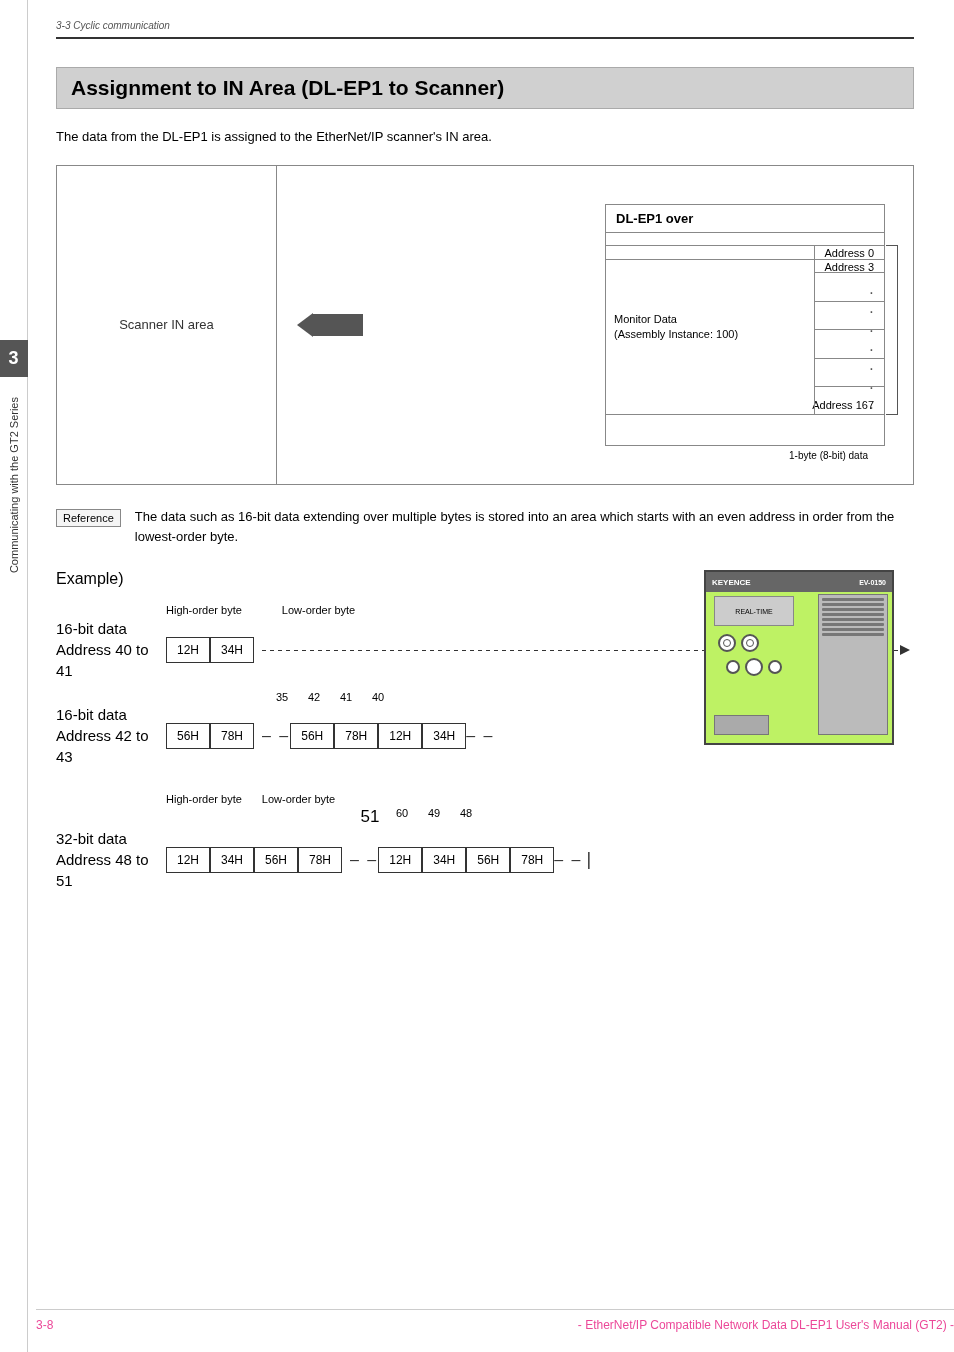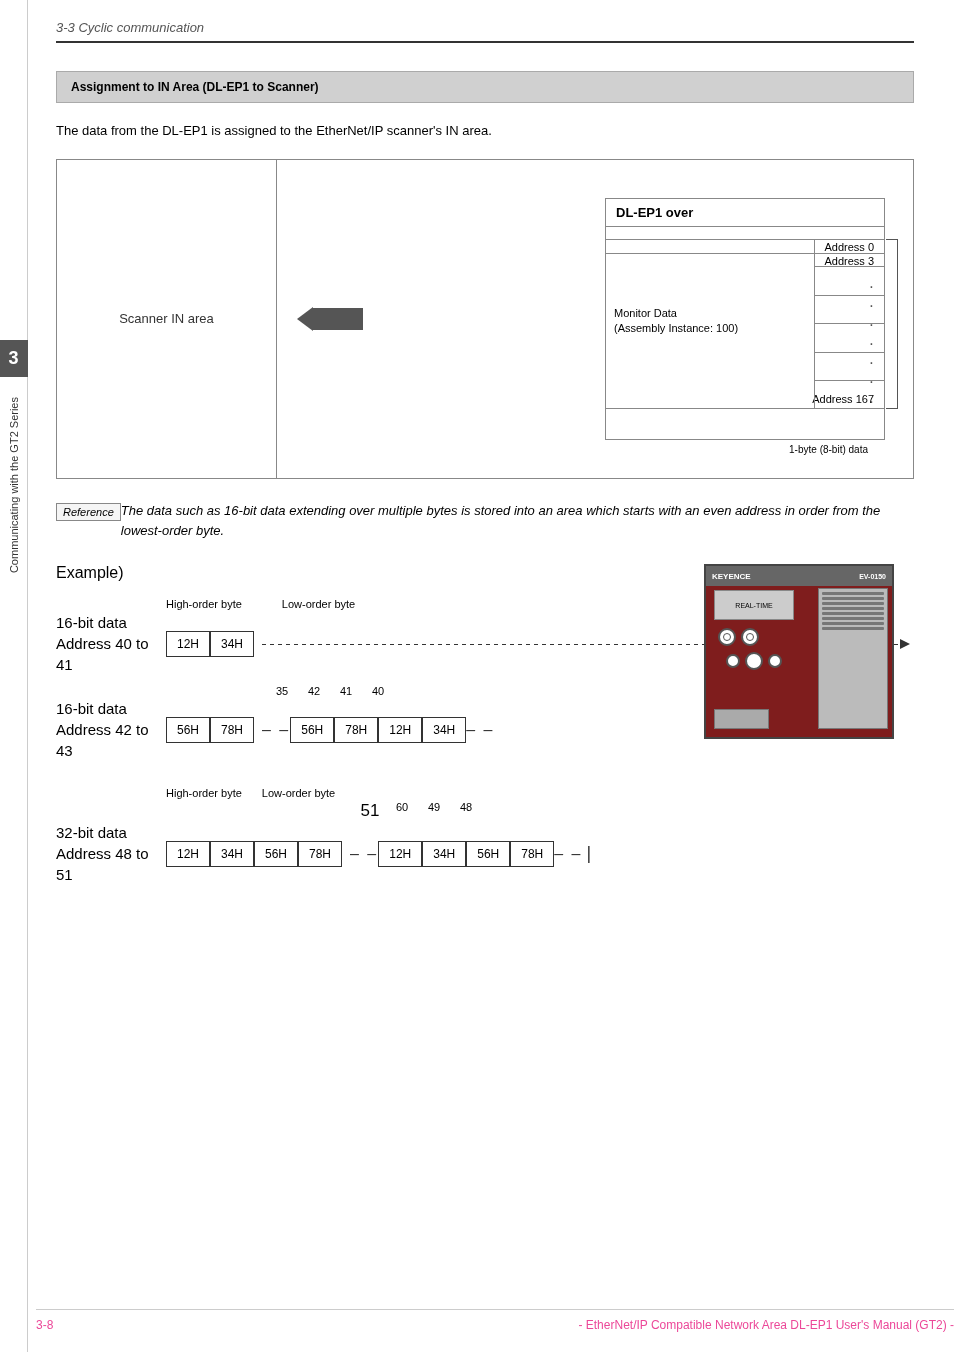--- a/index.html
+++ b/index.html
@@ -46,33 +46,33 @@
     }
 
     
     .main-content {
       margin-left: 36px;
       padding: 20px 40px 40px 20px;
     }
 
     
     .page-header {
-      font-size: 13px;
+      font-size: 10px;
       color: #555;
       font-style: italic;
       margin-bottom: 6px;
       padding-bottom: 6px;
       border-bottom: 2px solid #333;
     }
 
     
     .section-heading {
       background: #d0d0d0;
       padding: 8px 14px;
-      font-size: 12px;
+      font-size: 21px;
       font-weight: bold;
       margin: 28px 0 18px 0;
       border: 1px solid #aaa;
     }
 
     .intro-text {
       font-size: 13px;
       margin-bottom: 18px;
       line-height: 1.5;
     }
@@ -153,21 +153,21 @@
       top: 38%;
       font-size: 11px;
       line-height: 1.4;
     }
 
     
     .reference-section {
       display: flex;
       align-items: flex-start;
       margin-bottom: 22px;
-      font-style: italic;
+      gap: 14px;
     }
     .reference-badge {
       border: 1px solid #888;
       padding: 2px 6px;
       font-size: 11px;
       white-space: nowrap;
       flex-shrink: 0;
       margin-top: 2px;
       background: #f5f5f5;
     }
@@ -400,21 +400,21 @@
         <span style="font-size:16px;letter-spacing:2px;color:#333;"> – – </span>
         <div class="byte-cell" style="border:1px solid #333;background:#fff;">12H</div>
         <div class="byte-cell" style="border:1px solid #333;background:#fff;">34H</div>
         <div class="byte-cell" style="border:1px solid #333;background:#fff;">56H</div>
         <div class="byte-cell" style="border:1px solid #333;background:#fff;">78H</div>
         <span style="font-size:16px;letter-spacing:2px;color:#333;"> – – </span>
         <span style="font-size:18px;color:#333; margin-left:4px;">|</span>
       </div>
     </div>
 
-    <div style="position:absolute;right:20px;top:0;width:190px;height:175px;border:2px solid #444;background:#7f1d1d;overflow:hidden;">
+    <div style="position:absolute;right:20px;top:0;width:190px;height:175px;border:2px solid #444;background:#bef264;overflow:hidden;">
 
       <div style="background:#666;height:20px;display:flex;align-items:center;padding:0 6px;color:#fff;font-size:8px;font-weight:bold;justify-content:space-between;">
         <span>KEYENCE</span>
         <span style="font-size:7px;">EV-0150</span>
       </div>
 
       <div style="position:absolute;top:22px;right:6px;display:flex;gap:3px;">
         <div style="width:6px;height:6px;background:#888;border:1px solid #555;"></div>
         <div style="width:6px;height:6px;background:#888;border:1px solid #555;"></div>
       </div>
@@ -449,14 +449,14 @@
 
       <div style="position:absolute;left:8px;bottom:8px;width:55px;height:20px;background:#aaa;border:1px solid #777;"></div>
     </div>
 
   </div>
 
 </div>
 
 <div class="page-footer">
   <span>3-8</span>
-  <span>- EtherNet/IP Compatible Network Area DL-EP1 User's Manual (GT2) -</span>
+  <span>- EtherNet/IP Compatible Network Data DL-EP1 User's Manual (GT2) -</span>
 </div>
 
 </body></html>

